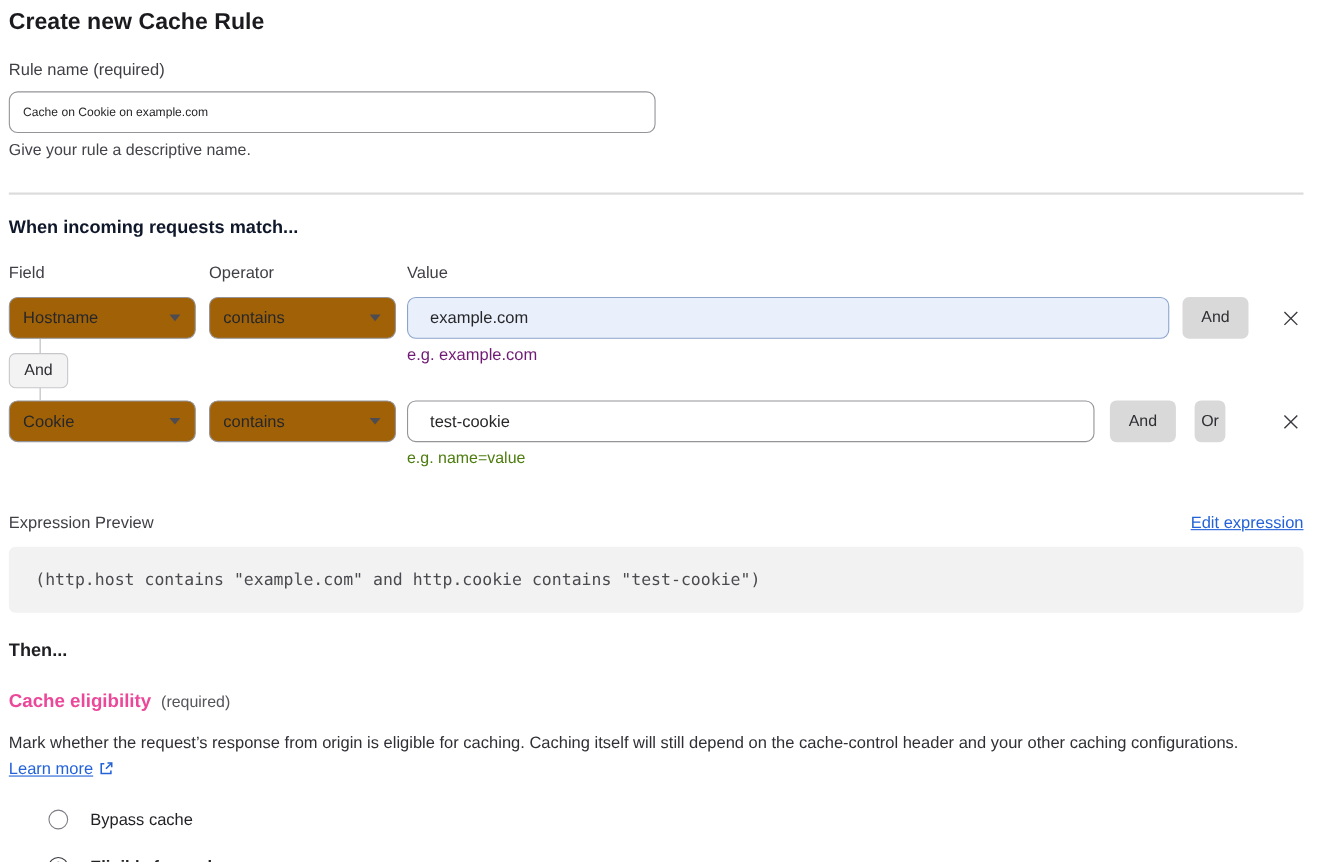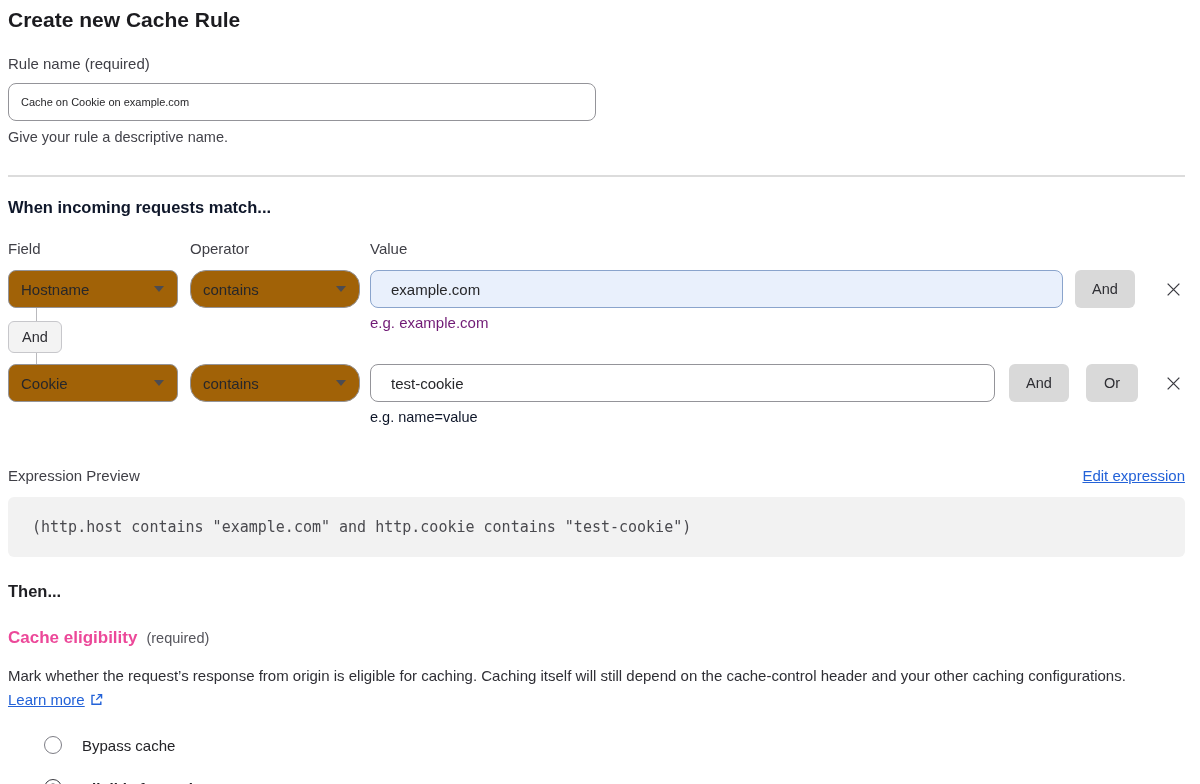--- a/index.html
+++ b/index.html
@@ -34,57 +34,57 @@
   .col-field { width: 182px; }
   .col-op { width: 180px; }
 
   
   .cond-row { display: flex; align-items: center; margin-top: 13px; }
   .select {
     width: 170px; height: 38px; border: 1px solid #949499; border-radius: 8px;
     background: #a16207; display: flex; align-items: center; justify-content: space-between;
     padding: 0 13px 0 12px; font-size: 15px; color: #27272a; cursor: pointer;
   }
-  .select.op { margin-left: 12px; border-radius: 16px; }
+  .select.op { margin-left: 12px; }
   .caret {
     width: 0; height: 0; border-left: 5px solid transparent; border-right: 5px solid transparent;
     border-top: 6px solid #4c4c52;
   }
   .value-input {
     margin-left: 10px; height: 38px; border: 1px solid #949499; border-radius: 8px;
     padding: 0 20px; font-size: 15px; color: #27272a; background: #fff;
     font-family: "Liberation Sans", sans-serif; outline: none;
   }
   .value-input.w1 { width: 693px; background: #e9f0fc; border-color: #8aa4cc; }
   .value-input.w2 { width: 625px; }
   .gray-btn {
     height: 38px; border: none; border-radius: 6px; background: #d9d9d9;
     color: #2e2e33; font-size: 14.5px; font-family: "Liberation Sans", sans-serif;
     cursor: pointer; padding: 0;
   }
   .btn-and { width: 60px; margin-left: 12px; }
   .btn-and.r2 { margin-left: 14px; }
-  .btn-or { width: 52px; margin-left: 17px; }
+  .btn-or { width: 28px; margin-left: 17px; }
   .x-btn {
     margin-left: auto; width: 24px; height: 24px; background: none; border: none;
     cursor: pointer; display: flex; align-items: center; justify-content: center; padding: 0;
   }
 
   
   .connector-zone { position: relative; height: 56px; }
   .connector-line {
     position: absolute; left: 28px; top: 0; width: 1px; height: 56px; background: #b9b9bd;
   }
   .connector-btn {
     position: absolute; left: 0; top: 13px; width: 54px; height: 32px;
     background: #f3f3f3; border: 1px solid #c7c7cb; border-radius: 6px;
     font-size: 14.5px; color: #2e2e33; font-family: "Liberation Sans", sans-serif; cursor: pointer;
   }
   .hint-in-zone { position: absolute; left: 362px; top: 6px; font-size: 15px; color: #701a75; }
-  .hint-row { margin: 7px 0 0 362px; font-size: 14.5px; color: #0f172a; line-height: 17px; }
+  .hint-row { margin: 7px 0 0 362px; font-size: 14.5px; color: #4d7c0f; line-height: 17px; }
 
   
   .expr-header { display: flex; justify-content: space-between; align-items: baseline; margin-top: 41px; }
   .expr-label { font-size: 15px; color: #3f3f46; }
   .link { color: #2362d8; text-decoration: underline; font-size: 15px; cursor: pointer; }
   .expr-box {
     margin-top: 13px; height: 60px; background: #f2f2f2; border-radius: 6px;
     display: flex; align-items: center; padding: 0 24px;
   }
   .expr-code {

